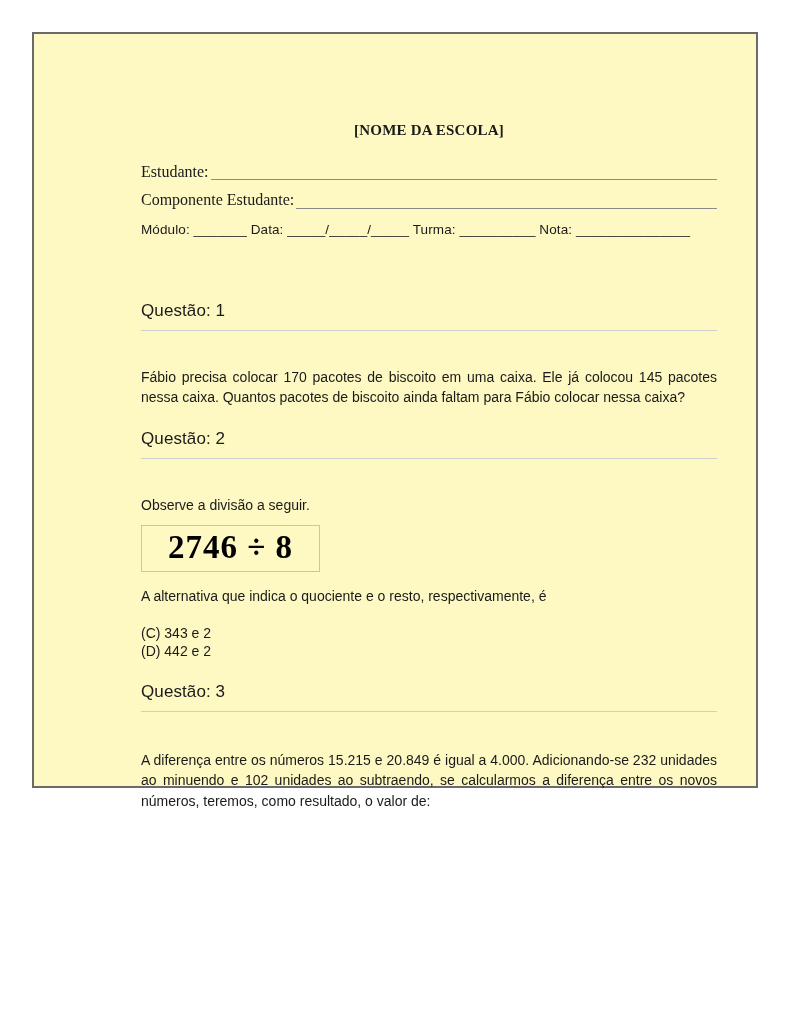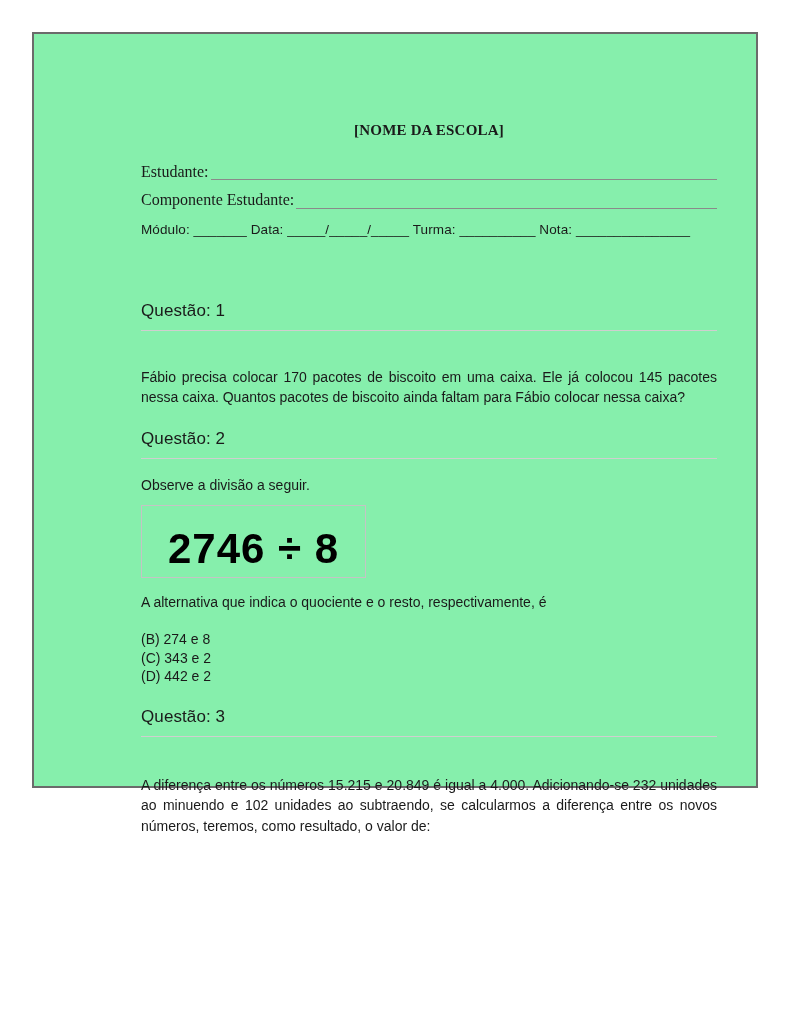--- a/index.html
+++ b/index.html
@@ -17,21 +17,21 @@
   }
 
   .page-frame {
     position: absolute;
     left: 32px;
     top: 32px;
     width: 726px;
     height: 756px;
     border: 2px solid #6b6b6b;
     box-sizing: border-box;
-    background: #86efac;
+    background: #fef9c3;
   }
 
   .content {
     position: absolute;
     left: 107px;
     top: 0;
     width: 576px;
   }
 
   
@@ -112,36 +112,35 @@
   .option-line { white-space: nowrap; }
 
   
   .expr-box {
     display: inline-block;
     border: 1px solid #c4c4c4;
     padding: 2px 26px 4px 26px;
     margin-top: 9px;
   }
   .expr-text {
-    font-family: Liberation Sans, sans-serif;
+    font-family: Liberation Serif, serif;
     font-weight: bold;
-    font-size: 42px;
+    font-size: 33px;
     line-height: 1.18;
     letter-spacing: 1px;
     color: #000000;
     white-space: nowrap;
-    margin-top: 16px;
   }
 
   
   .gap-q1-head { margin-top: 64px; }
   .gap-after-rule-1 { margin-top: 36px; }
   .gap-opts-1 { margin-top: 19px; }
   .gap-q2-head { margin-top: 22px; }
-  .gap-after-rule-2 { margin-top: 16px; }
+  .gap-after-rule-2 { margin-top: 36px; }
   .gap-alt-2 { margin-top: 14px; }
   .gap-opts-2 { margin-top: 18px; }
   .gap-q3-head { margin-top: 22px; }
   .gap-after-rule-3 { margin-top: 38px; }
 </style>
 </head>
 <body>
 
 <div class="page-frame">
   <div class="content">
@@ -174,21 +173,20 @@
 
     <div class="q-prompt gap-after-rule-2">Observe a divisão a seguir.</div>
 
     <div class="expr-box">
       <div class="expr-text">2746 ÷ 8</div>
     </div>
 
     <div class="q-prompt gap-alt-2">A alternativa que indica o quociente e o resto, respectivamente, é</div>
 
     <div class="options gap-opts-2">
-      <div class="option-line">(B) 274 e 8</div>
       <div class="option-line">(C) 343 e 2</div>
       <div class="option-line">(D) 442 e 2</div>
     </div>
 
     
     <div class="q-heading gap-q3-head">Questão: 3</div>
     <div class="q-rule"></div>
 
     <div class="q-body gap-after-rule-3">A diferença entre os números 15.215 e 20.849 é igual a 4.000. Adicionando-se 232 unidades ao minuendo e 102 unidades ao subtraendo, se calcularmos a diferença entre os novos números, teremos, como resultado, o valor de:</div>
 

